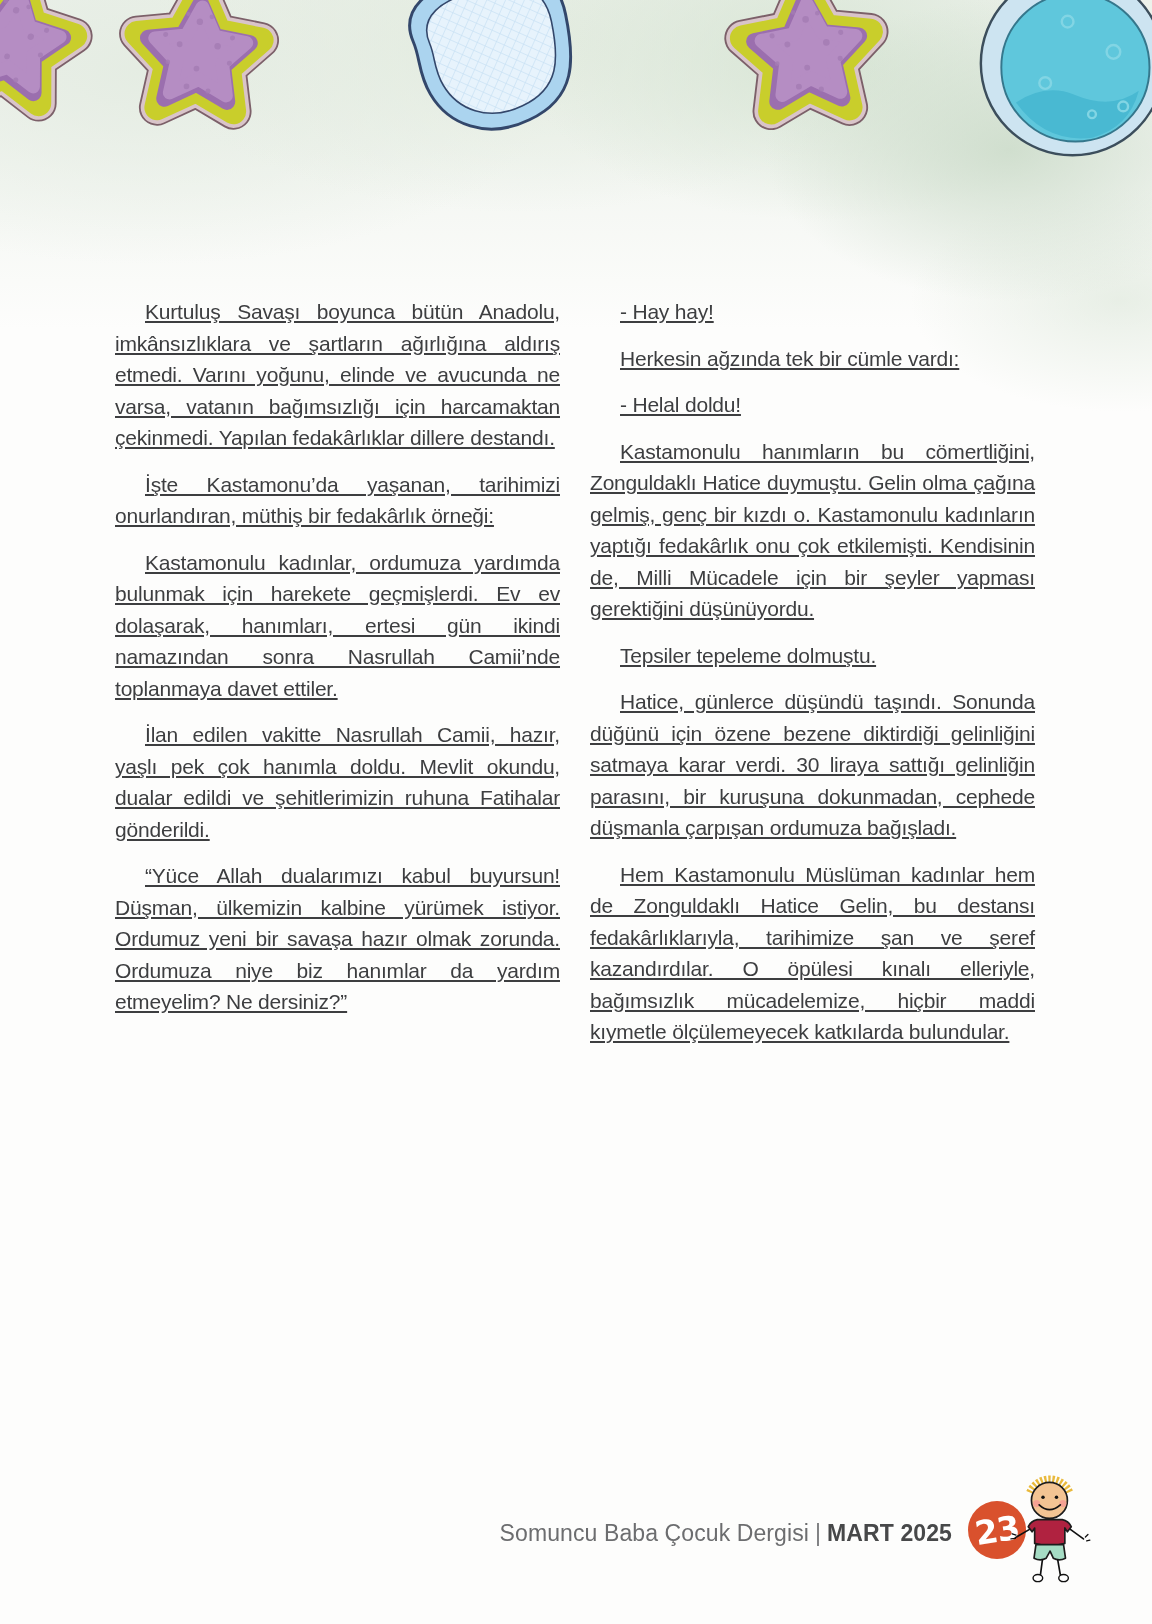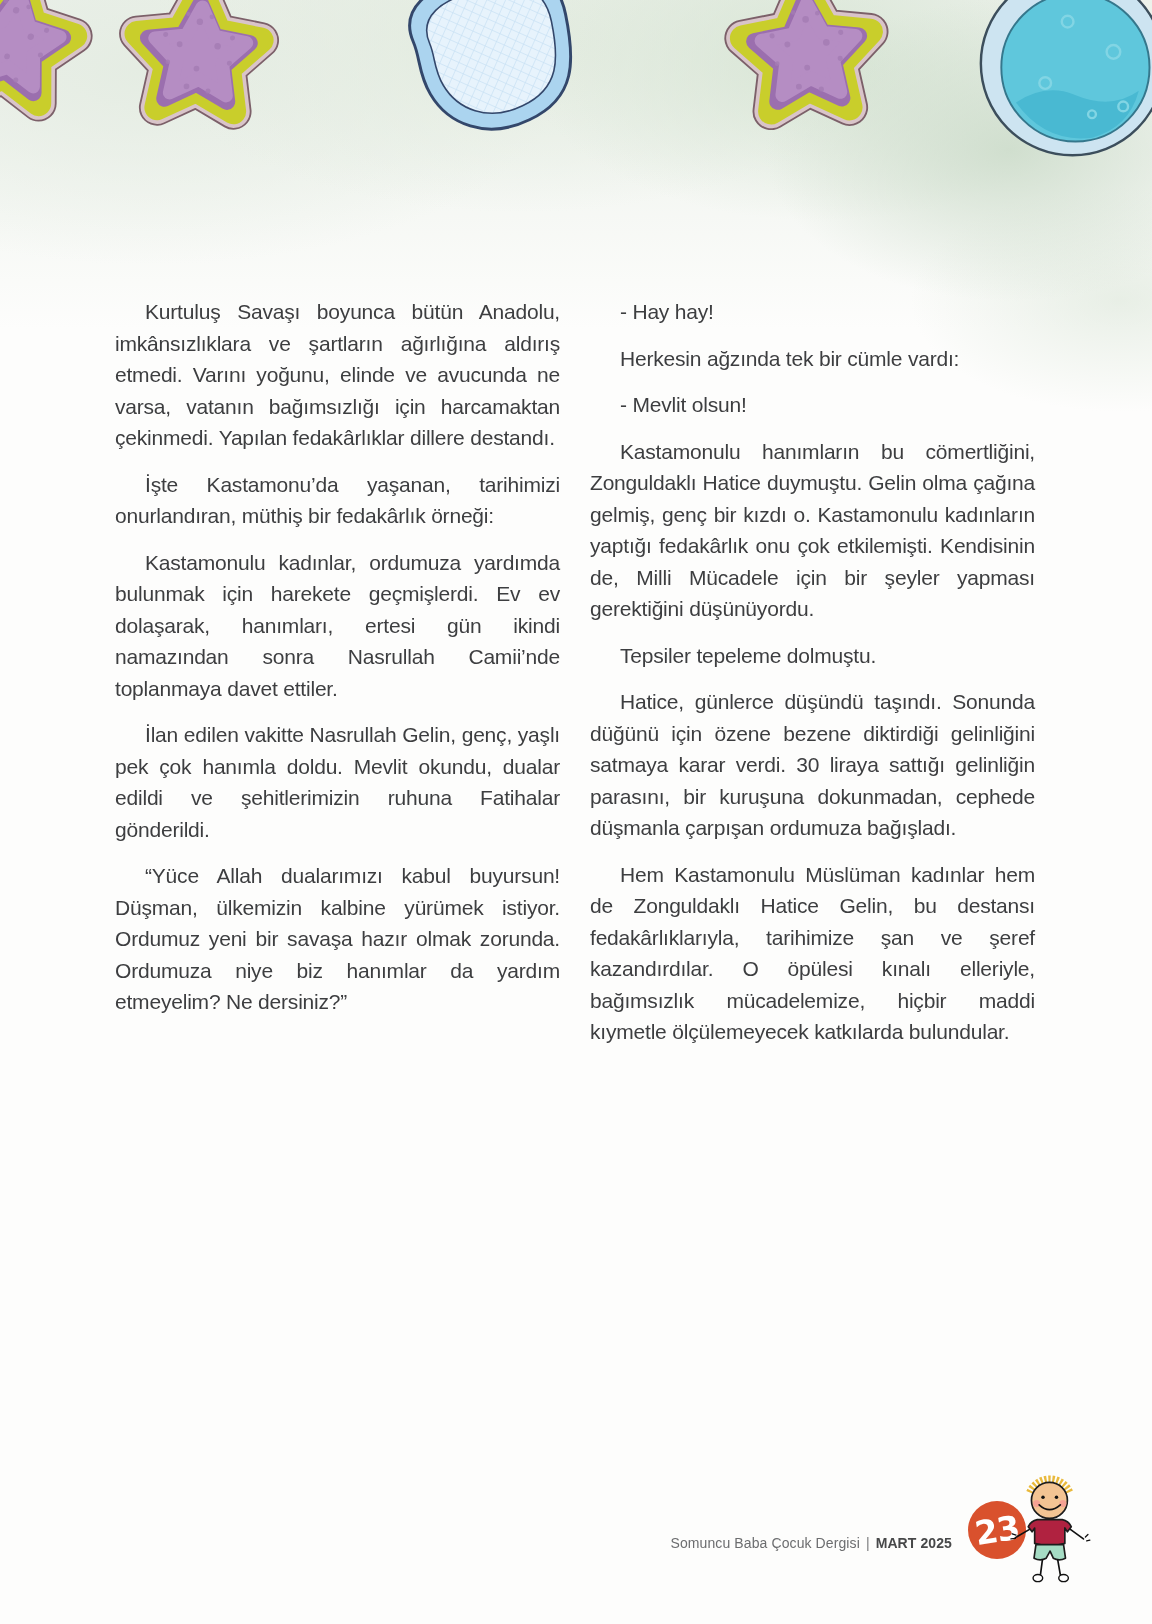--- a/index.html
+++ b/index.html
@@ -26,31 +26,31 @@
   
   .columns{
     position:absolute;left:115px;top:296px;width:920px;
     display:flex;gap:30px;
     color:#3d3e40;
   }
   .col{width:445px;}
   .col p{
     margin:0 0 15px 0;
     font-size:21px;line-height:31.5px;letter-spacing:-0.2px;
-    text-align:justify;text-indent:30px;
+    text-align:justify;text-indent:30px;text-decoration:underline;
   }
 
   
   .footer{
     position:absolute;top:1468px;right:58px;height:120px;
     display:flex;align-items:center;
   }
   .footer-text{
-    font-size:14px;color:#6c6d6f;letter-spacing:.1px;white-space:nowrap;
-    margin-right:16px;position:relative;top:15px;
+    font-size:23px;color:#6c6d6f;letter-spacing:.1px;white-space:nowrap;
+    margin-right:16px;position:relative;top:5px;
   }
   .footer-text .sep{margin:0 6px;color:#7a7b7d;}
   .footer-text .issue{font-weight:bold;color:#474849;}
   .badge{
     width:58px;height:58px;border-radius:50%;
     background:#d9512d;
     display:flex;align-items:center;justify-content:center;
     margin-right:-16px;position:relative;top:2px;
   }
   .badge span{
@@ -137,27 +137,27 @@
   <svg style="left:975px;top:-32px;" width="195" height="195" viewBox="0 0 200 200">
       <use href="#deco-bubble"></use>
     </svg>
 </div>
 
 <main class="columns">
   <div class="col">
       <p>Kurtuluş Savaşı boyunca bütün Anadolu, imkânsızlıklara ve şartların ağırlığına aldırış etmedi. Varını yoğunu, elinde ve avucunda ne varsa, vatanın bağımsızlığı için harcamaktan çekinmedi. Yapılan fedakârlıklar dillere destandı.</p>
       <p>İşte Kastamonu’da yaşanan, tarihimizi onurlandıran, müthiş bir fedakârlık örneği:</p>
       <p>Kastamonulu kadınlar, ordumuza yardımda bulunmak için harekete geçmişlerdi. Ev ev dolaşarak, hanımları, ertesi gün ikindi namazından sonra Nasrullah Camii’nde toplanmaya davet ettiler.</p>
-      <p>İlan edilen vakitte Nasrullah Gelin, genç, yaşlı pek çok hanımla doldu. Mevlit okundu, dualar edildi ve şehitlerimizin ruhuna Fatihalar gönderildi.</p>
+      <p>İlan edilen vakitte Nasrullah Camii, hazır, yaşlı pek çok hanımla doldu. Mevlit okundu, dualar edildi ve şehitlerimizin ruhuna Fatihalar gönderildi.</p>
       <p>“Yüce Allah dualarımızı kabul buyursun! Düşman, ülkemizin kalbine yürümek istiyor. Ordumuz yeni bir savaşa hazır olmak zorunda. Ordumuza niye biz hanımlar da yardım etmeyelim? Ne dersiniz?”</p>
     </div>
   <div class="col">
       <p>- Hay hay!</p>
       <p>Herkesin ağzında tek bir cümle vardı:</p>
-      <p>- Mevlit olsun!</p>
+      <p>- Helal doldu!</p>
       <p>Kastamonulu hanımların bu cömertliğini, Zonguldaklı Hatice duymuştu. Gelin olma çağına gelmiş, genç bir kızdı o. Kastamonulu kadınların yaptığı fedakârlık onu çok etkilemişti. Kendisinin de, Milli Mücadele için bir şeyler yapması gerektiğini düşünüyordu.</p>
       <p>Tepsiler tepeleme dolmuştu.</p>
       <p>Hatice, günlerce düşündü taşındı. Sonunda düğünü için özene bezene diktirdiği gelinliğini satmaya karar verdi. 30 liraya sattığı gelinliğin parasını, bir kuruşuna dokunmadan, cephede düşmanla çarpışan ordumuza bağışladı.</p>
       <p>Hem Kastamonulu Müslüman kadınlar hem de Zonguldaklı Hatice Gelin, bu destansı fedakârlıklarıyla, tarihimize şan ve şeref kazandırdılar. O öpülesi kınalı elleriyle, bağımsızlık mücadelemize, hiçbir maddi kıymetle ölçülemeyecek katkılarda bulundular.</p>
     </div>
 </main>
 
 <div class="footer">
   <div class="footer-text">
     <span>Somuncu Baba Çocuk Dergisi</span><span class="sep">|</span><span class="issue">MART 2025</span>

